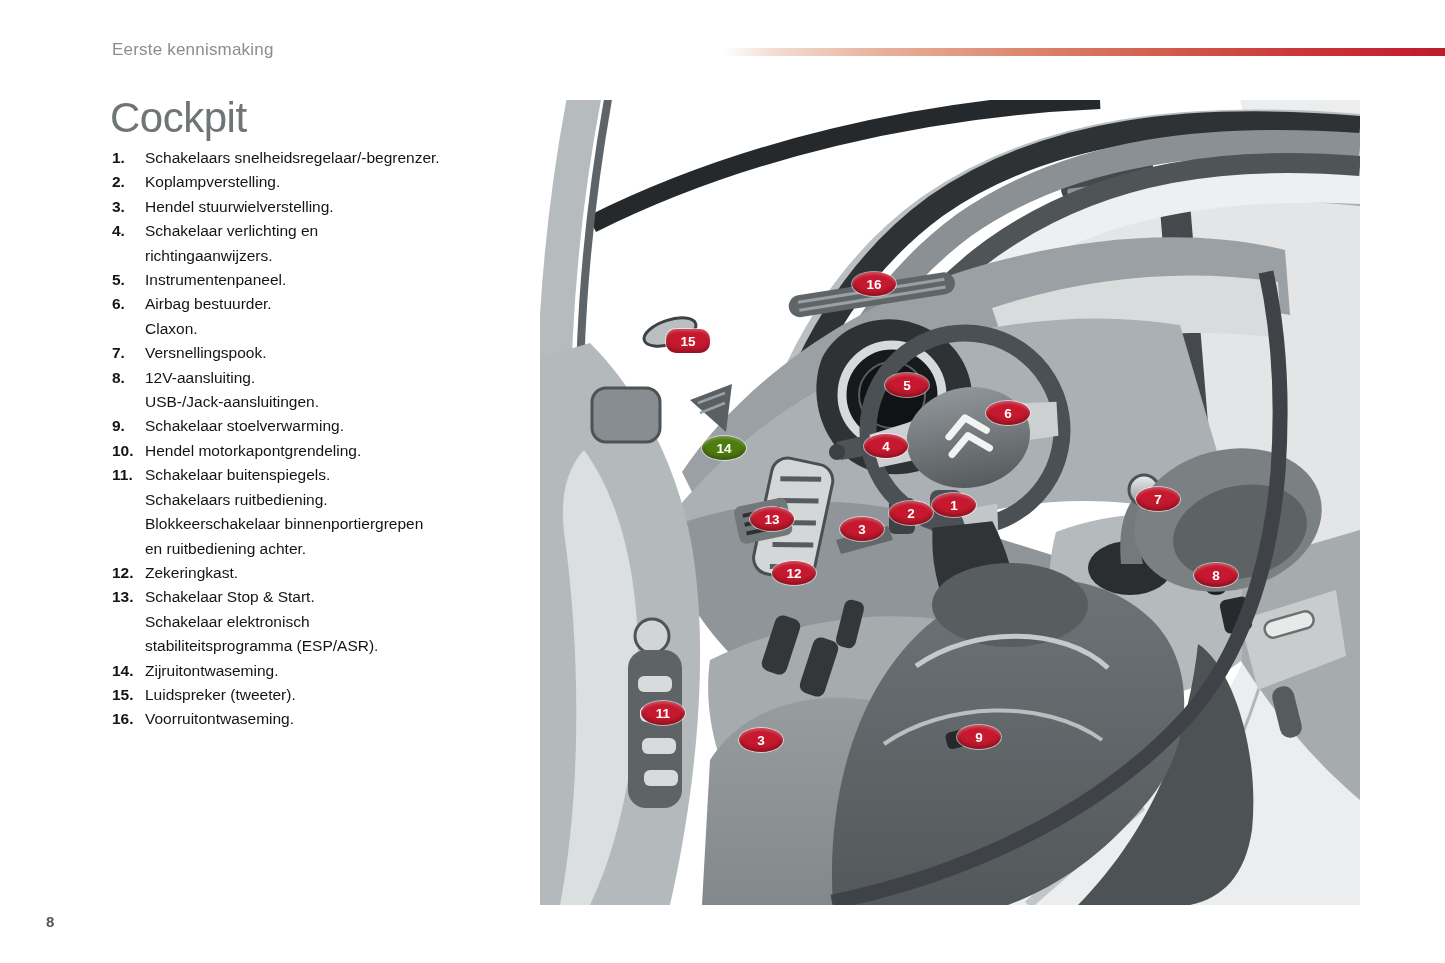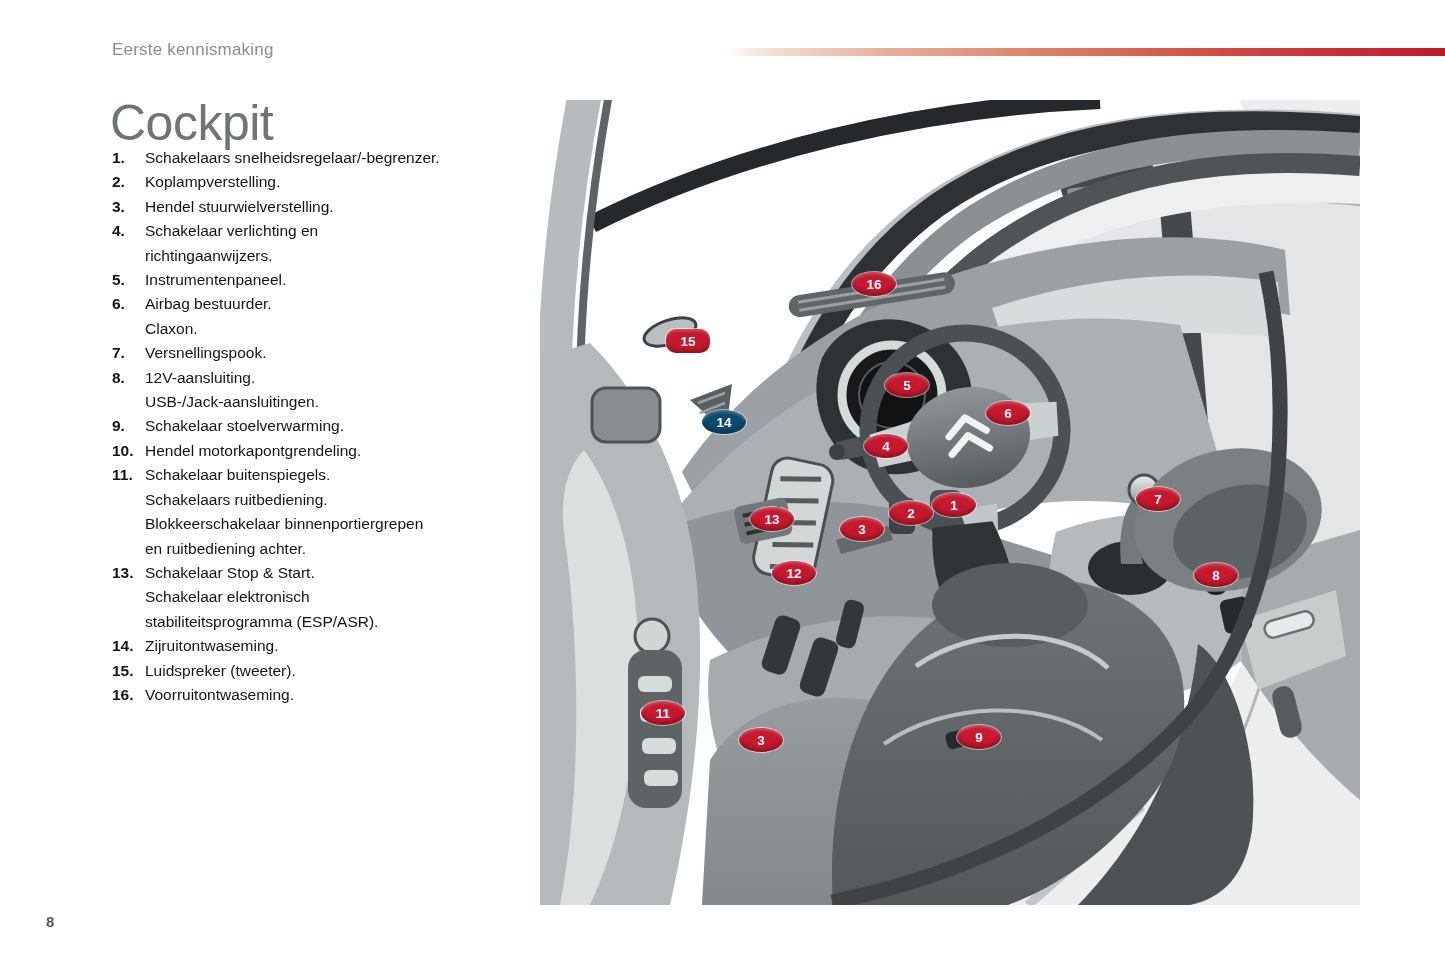--- a/index.html
+++ b/index.html
@@ -16,21 +16,21 @@
       rgba(213,150,125,0) 0%,
       rgba(240,216,203,.85) 7%,
       #e7b19c 22%,
       #dd8a73 40%,
       #d25f4e 60%,
       #ca3639 80%,
       #c32031 95%,
       #b81c2a 100%);
   }
   .page-title{
-    position:absolute;left:110px;top:94px;font-size:50px;color:#6f7476;
+    position:absolute;left:110px;top:94px;font-size:42px;color:#6f7476;
     font-weight:500;letter-spacing:-0.5px;
   }
   .legend{
     position:absolute;left:112px;top:146px;width:440px;
     font-size:15.5px;line-height:24.4px;color:#141414;
   }
   .legend-item{display:flex;}
   .legend-num{width:33px;flex:0 0 33px;font-weight:bold;}
   .legend-text{flex:1;}
   .legend-text .line{display:block;}
@@ -121,20 +121,26 @@
         <span class="line">Hendel motorkapontgrendeling.</span>
       </span>
     </div>
     <div class="legend-item">
       <span class="legend-num">11.</span>
       <span class="legend-text">
         <span class="line">Schakelaar buitenspiegels.</span>
         <span class="line">Schakelaars ruitbediening.</span>
         <span class="line">Blokkeerschakelaar binnenportiergrepen</span>
         <span class="line">en ruitbediening achter.</span>
+      </span>
+    </div>
+    <div class="legend-item">
+      <span class="legend-num">12.</span>
+      <span class="legend-text">
+        <span class="line">Zekeringkast.</span>
       </span>
     </div>
     <div class="legend-item">
       <span class="legend-num">13.</span>
       <span class="legend-text">
         <span class="line">Schakelaar Stop &amp; Start.</span>
         <span class="line">Schakelaar elektronisch</span>
         <span class="line">stabiliteitsprogramma (ESP/ASR).</span>
       </span>
     </div>
@@ -326,19 +332,19 @@
       <div class="callout" style="left: 324px; top: 334px; background: rgb(198, 24, 46);">4</div>
       <div class="callout" style="left: 345px; top: 273px; background: rgb(198, 24, 46);">5</div>
       <div class="callout" style="left: 446px; top: 301px; background: rgb(198, 24, 46);">6</div>
       <div class="callout" style="left: 596px; top: 387px; background: rgb(198, 24, 46);">7</div>
       <div class="callout" style="left: 654px; top: 463px; background: rgb(198, 24, 46);">8</div>
       <div class="callout" style="left: 417px; top: 625px; background: rgb(198, 24, 46);">9</div>
       <div class="callout" style="left: 199px; top: 628px; background: rgb(198, 24, 46);">3</div>
       <div class="callout" style="left: 101px; top: 601px; background: rgb(198, 24, 46);">11</div>
       <div class="callout" style="left: 232px; top: 461px; background: rgb(198, 24, 46);">12</div>
       <div class="callout" style="left: 210px; top: 407px; background: rgb(198, 24, 46);">13</div>
-      <div class="callout" style="left: 162px; top: 310px; background: #0c4a6e;">14</div>
+      <div class="callout" style="left: 162px; top: 336px; background: #4d7c0f;">14</div>
       <div class="callout" style="left: 126px; top: 229px; background: rgb(198, 24, 46); border-radius: 10px;">15</div>
       <div class="callout" style="left: 312px; top: 172px; background: rgb(198, 24, 46);">16</div>
     </div>
 </div>
 
 <div class="page-number">8</div>
 
 </body></html>

